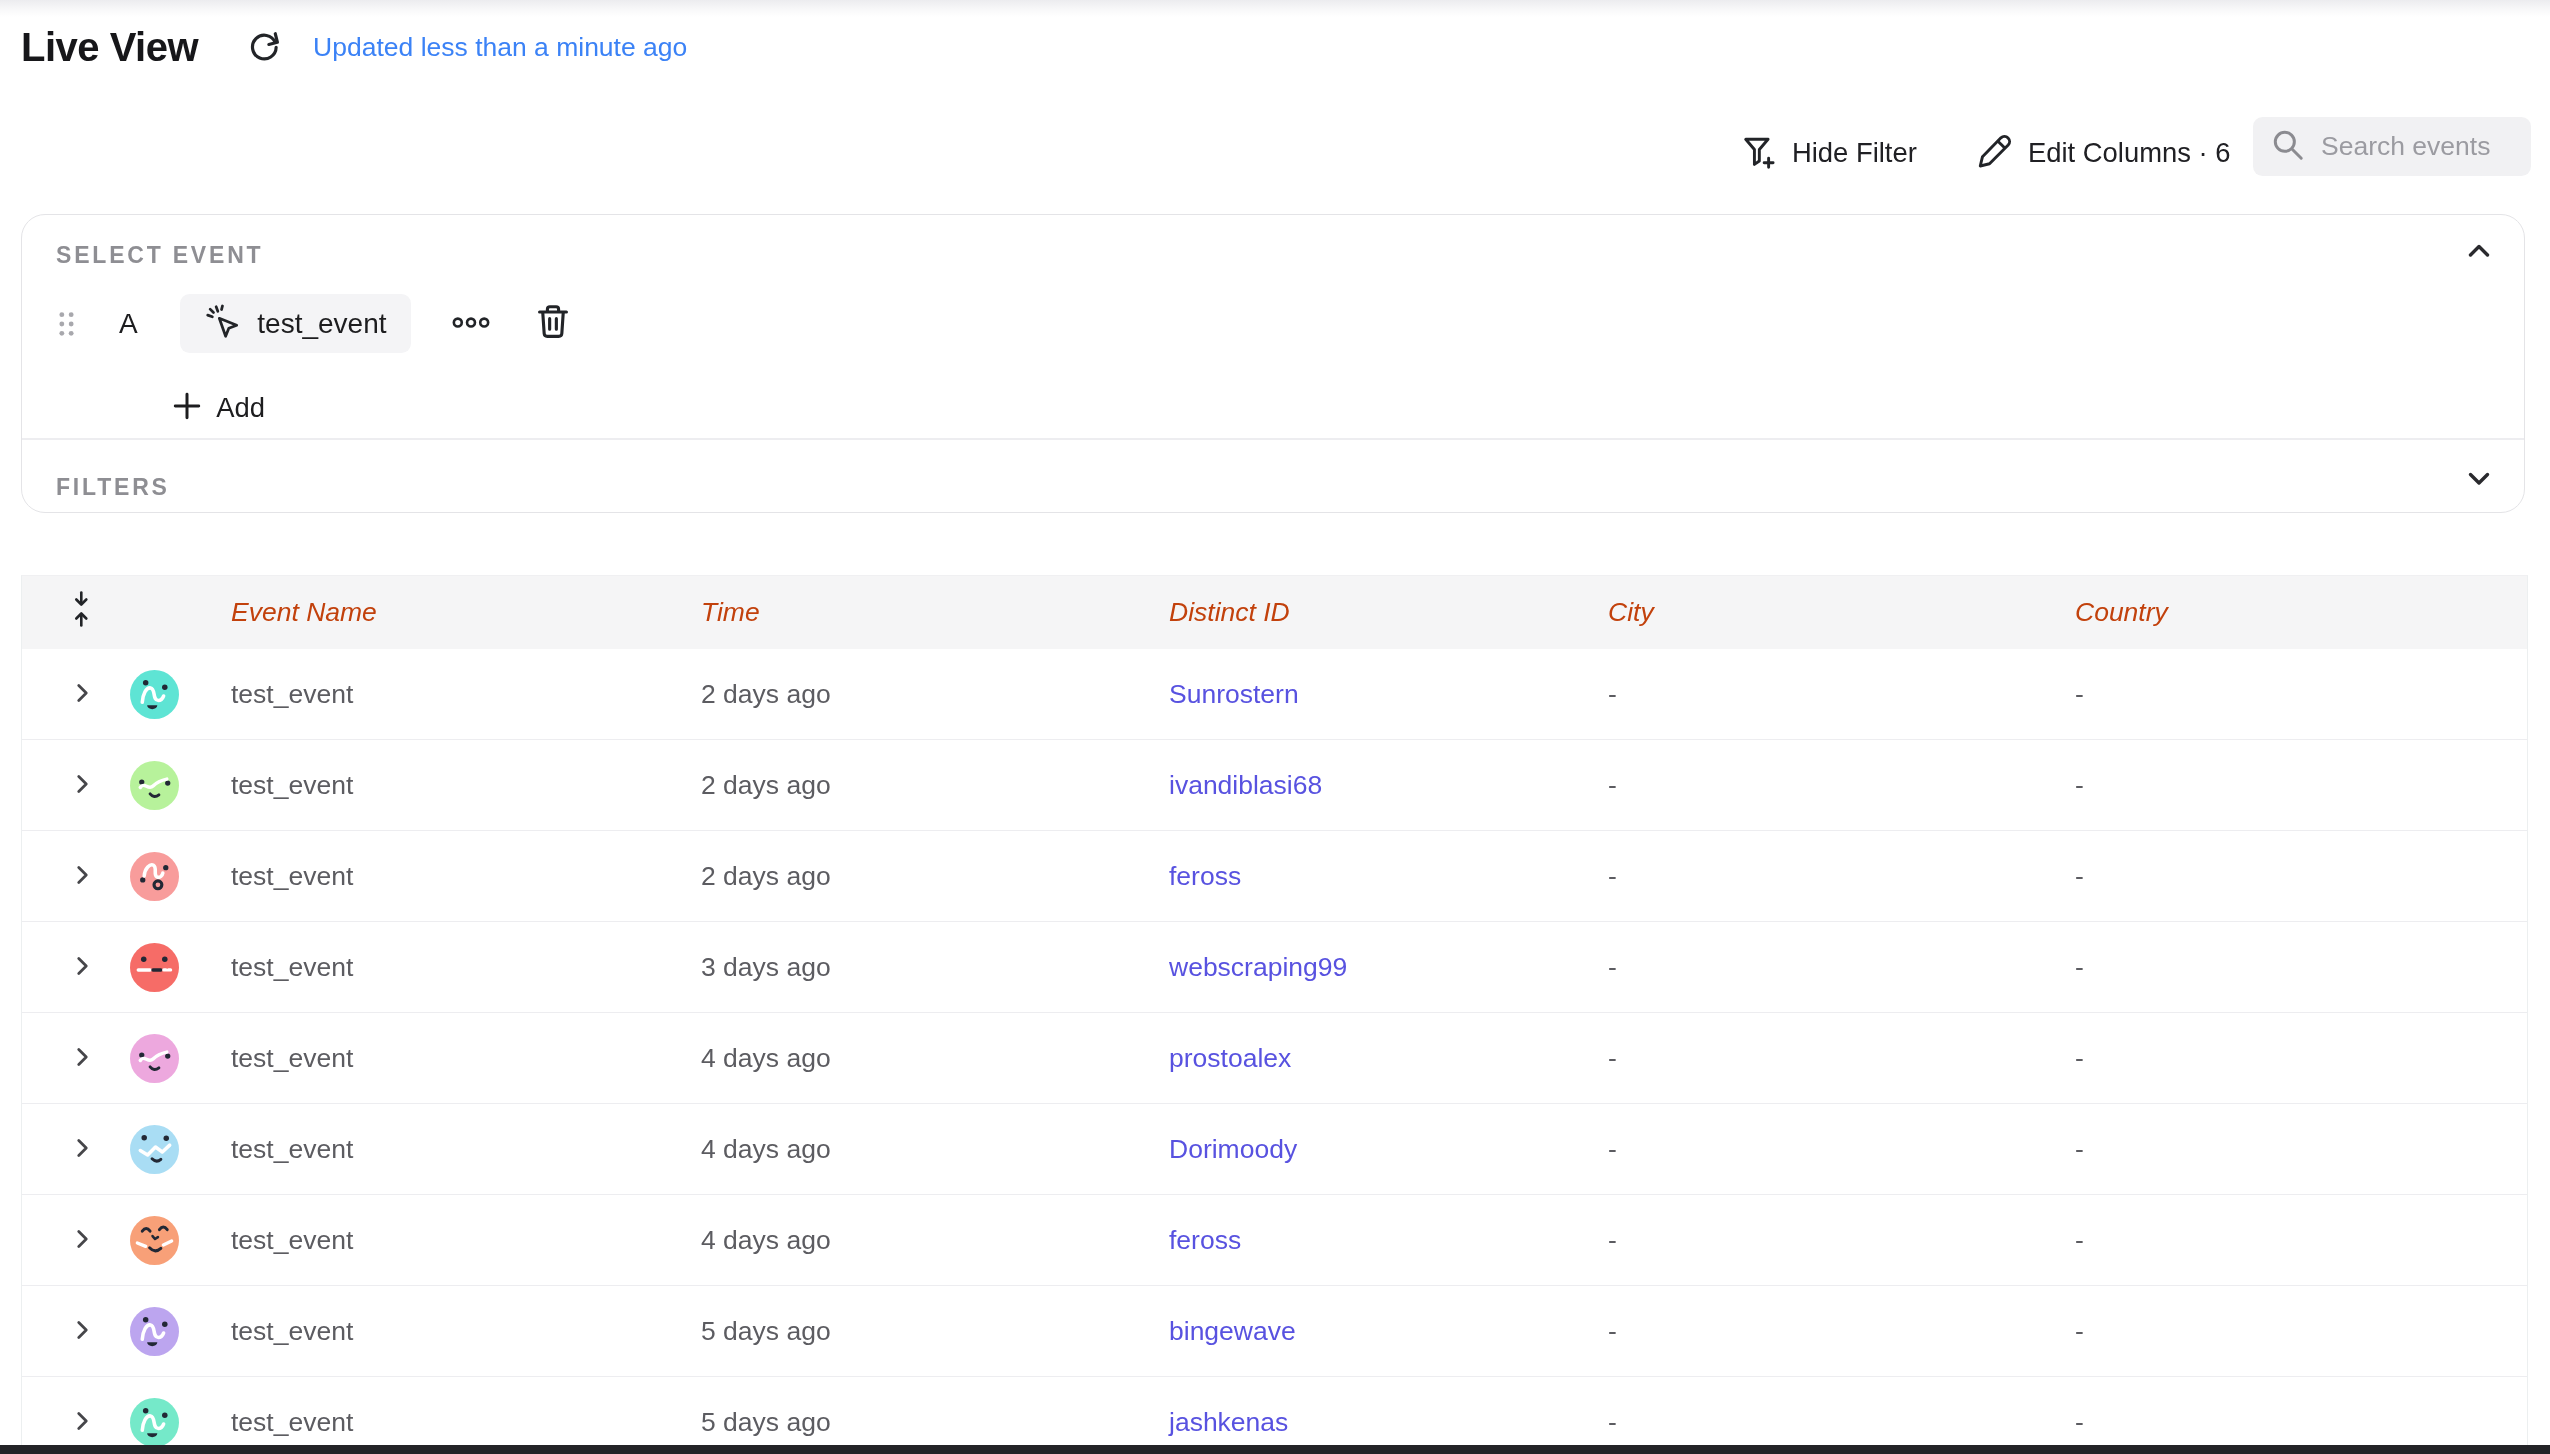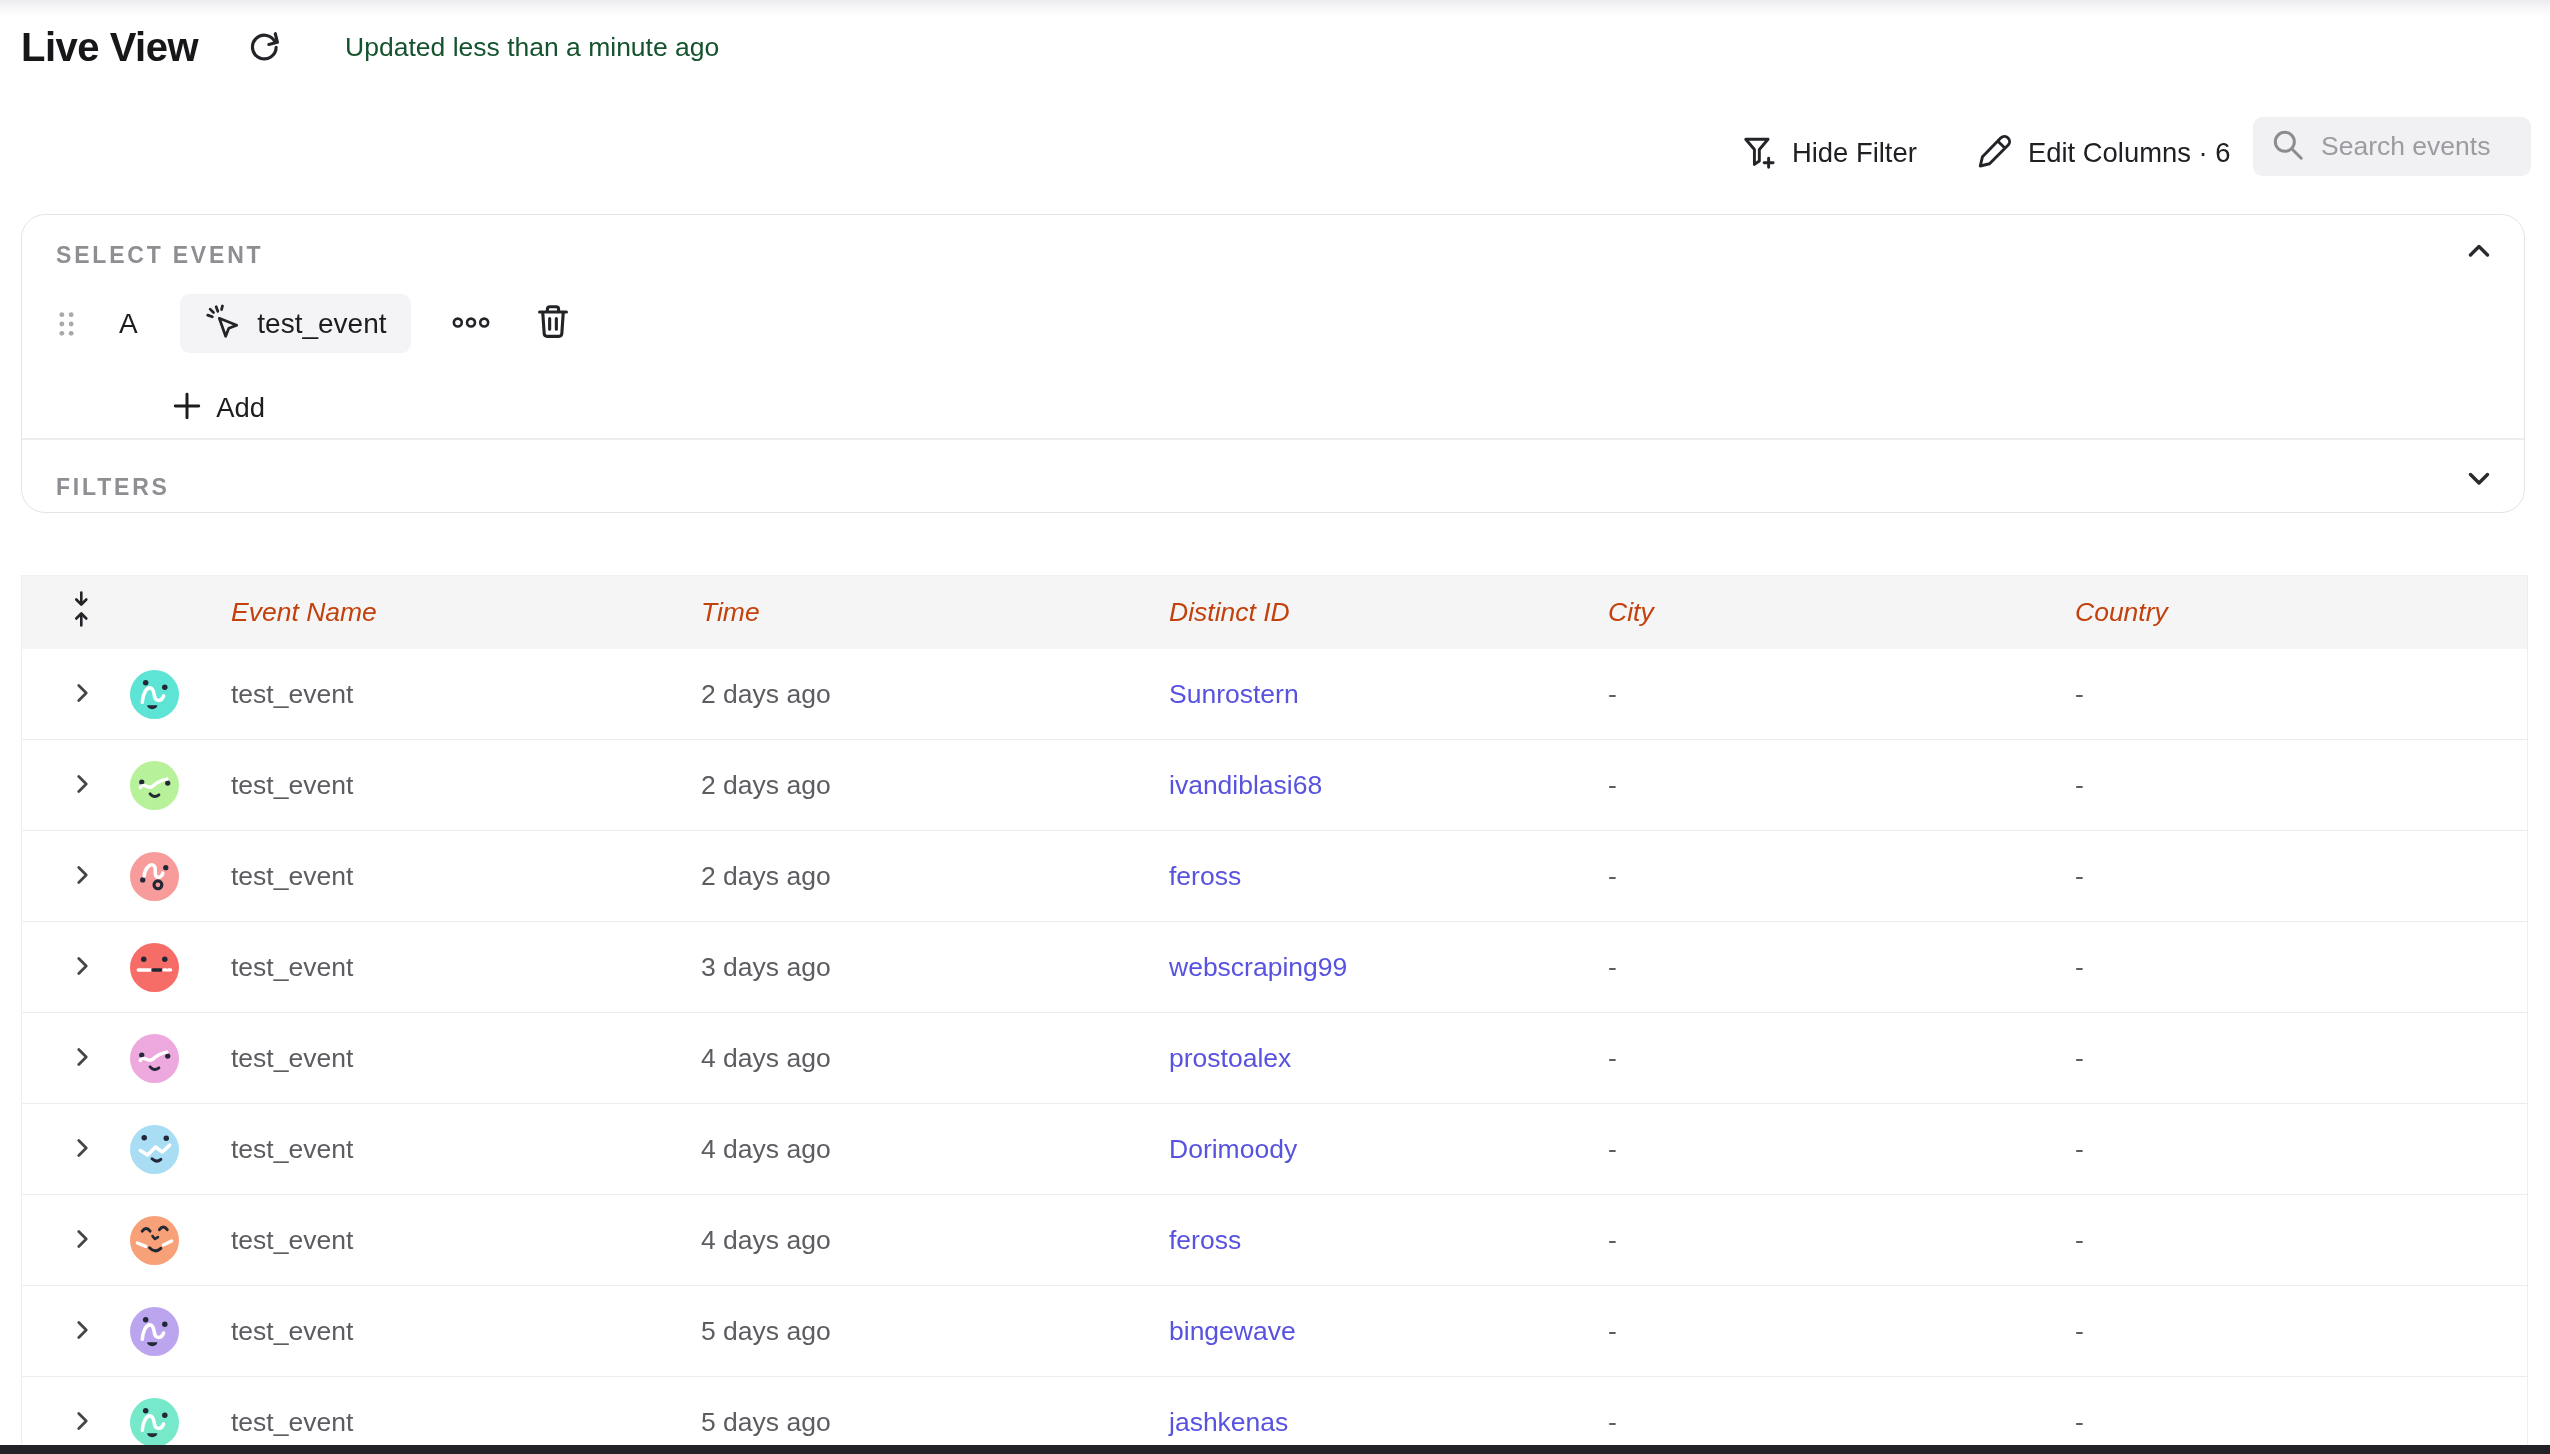--- a/index.html
+++ b/index.html
@@ -8,21 +8,21 @@
     position:relative; width:2550px; height:1455px; overflow:hidden;
     background:#ffffff; font-family:"Liberation Sans", sans-serif; color:#1d1d1f;
   }
   .top-shadow { position:absolute; left:0; top:0; width:2550px; height:17px;
     background:linear-gradient(180deg,#ececef 0%, #f8f8f9 55%, #ffffff 100%); }
 
   
   .page-header { position:absolute; left:21px; top:24.6px; display:flex; align-items:center; gap:28px; }
   .title { font-size:40px; font-weight:700; color:#17171a; letter-spacing:-0.5px; }
   .refresh-btn { margin-left:17px; width:42px; height:42px; display:flex; align-items:center; justify-content:center; cursor:pointer; }
-  .updated { font-size:26.5px; color:#14532d;margin-left:32px; }
+  .updated { font-size:26.5px; color:#3b82f6; }
 
   
   .toolbar-btn { position:absolute; top:125px; height:55px; display:flex; align-items:center; gap:15px; cursor:pointer; }
   .toolbar-btn .lbl { font-size:27.4px; font-weight:400; color:#202024; }
   .hide-filter { left:1739px; }
   .edit-columns { left:1975px; }
   .search-box { position:absolute; left:2253px; top:117px; width:278px; height:59px;
     background:#f1f1f3; border-radius:9.5px; display:flex; align-items:center; gap:15px; padding:8px 17px; }
   .search-box input { border:none; outline:none; background:transparent; width:189px;
     font-family:"Liberation Sans", sans-serif; font-size:26.5px; color:#3a3a3e; }

